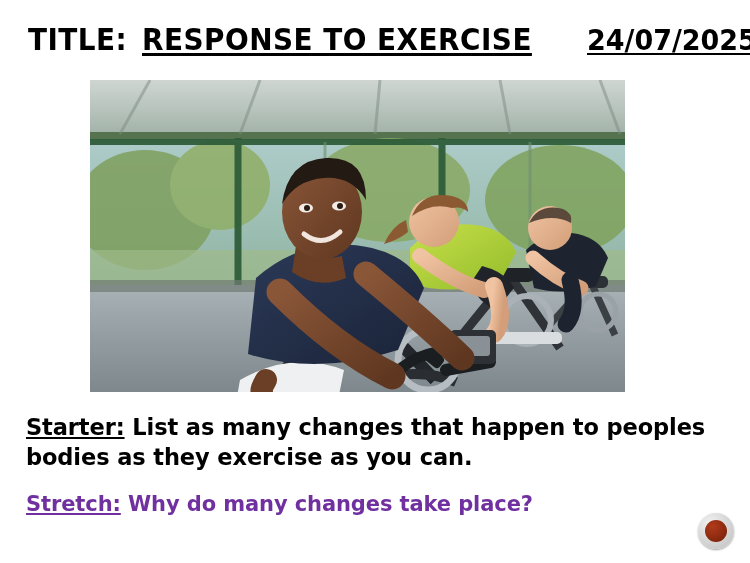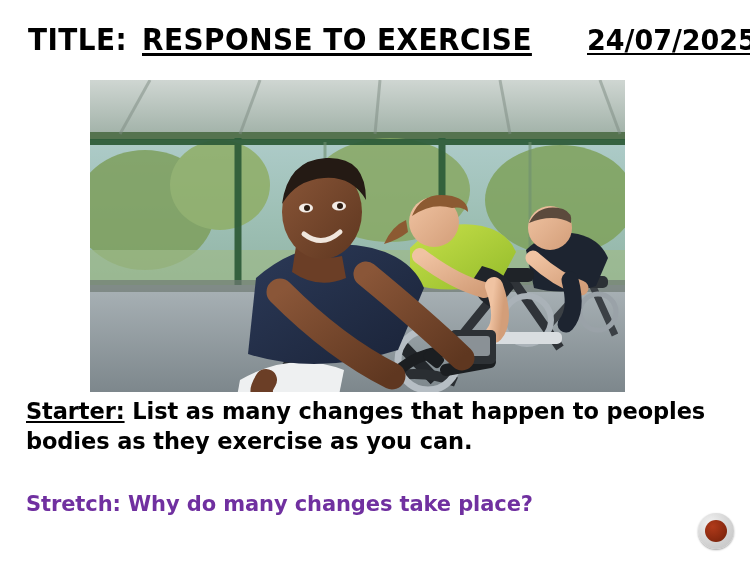--- a/index.html
+++ b/index.html
@@ -72,21 +72,21 @@
     height: 312px;
     overflow: hidden;
     background: #6d8aa0;
   }
   .photo svg { display: block; }
 
   
   .starter-block {
     position: absolute;
     left: 26px;
-    top: 396px;
+    top: 412px;
     width: 700px;
     font-family: "DejaVu Sans", sans-serif;
     font-weight: bold;
     font-size: 22.5px;
     line-height: 30px;
     color: #000000;
     letter-spacing: -0.1px;
   }
   .starter-label {
     text-decoration: underline;
@@ -98,20 +98,21 @@
     top: 490px;
     width: 700px;
     font-family: "DejaVu Sans", sans-serif;
     font-weight: bold;
     font-size: 21px;
     line-height: 28px;
     color: #7030a0;
     letter-spacing: -0.1px;
   }
   .stretch-label {
+    text-decoration: underline;
     text-underline-offset: 2px;
   }
 
   
   .corner-button {
     position: absolute;
     right: 16px;
     bottom: 14px;
     width: 36px;
     height: 36px;

